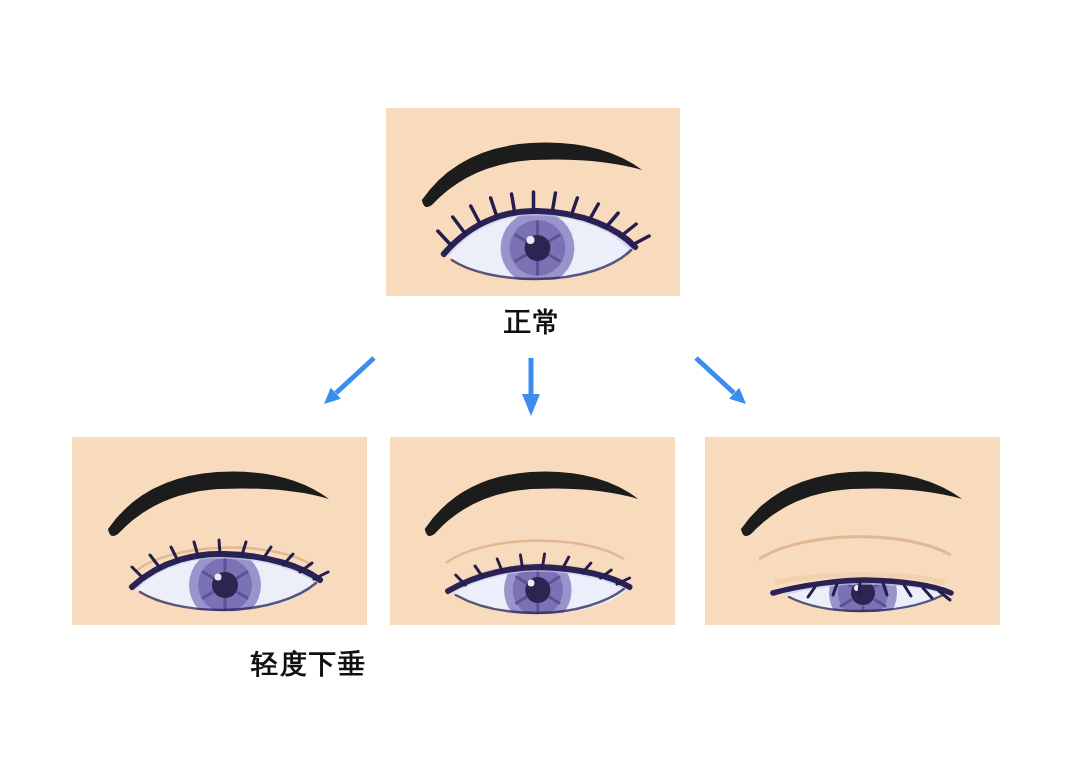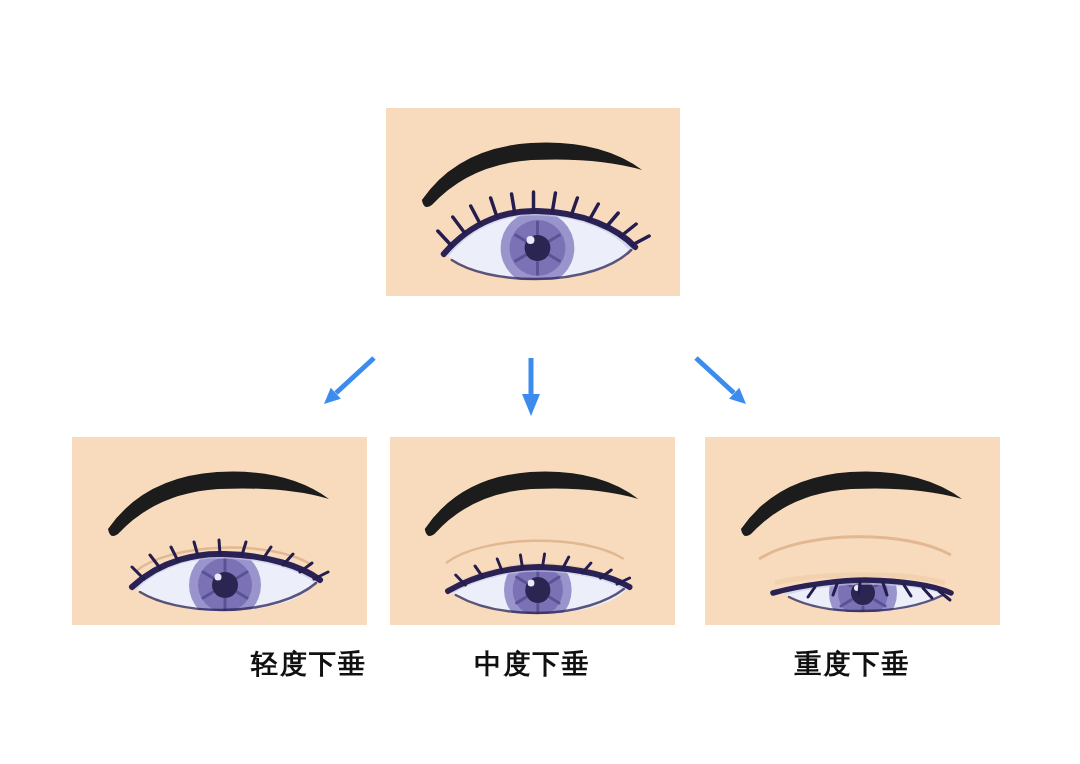--- a/index.html
+++ b/index.html
@@ -35,20 +35,21 @@
         <path d="M164,147 L174,153 M152,154 L152,166 M140,147 L130,153 M140,133 L130,127 M152,126 L152,114 M164,133 L174,127" stroke="#5b5296" stroke-width="3" stroke-linecap="round"></path>
         <circle cx="152" cy="140" r="13" fill="#2b2552"></circle>
         <circle cx="145" cy="132" r="4" fill="#e8e9f8"></circle>
         <path d="M60,146 C88,112 125,103 152,104 C198,105 232,122 247,140" stroke="#c7c9e6" stroke-width="7" fill="none" opacity="0.65"></path>
       </g>
       <path d="M58,146 C88,111 125,102 152,103 C198,104 233,121 250,139" stroke="#2a2154" stroke-width="6" fill="none" stroke-linecap="round"></path>
       <path d="M66,152 C84,164 115,171 150,171 C196,171 230,158 246,142" stroke="#2a2154" stroke-width="2.5" fill="none" opacity="0.75" stroke-linecap="round"></path>
       <path d="M66,138 L52,123 M79,125 L67,109 M94,115 L85,98 M111,108 L105,90 M129,104 L126,86 M148,102 L148,84 M167,103 L170,85 M186,107 L192,90 M204,112 L213,96 M221,119 L233,105 M236,128 L251,116 M247,137 L264,128" stroke="#241d4e" stroke-width="3.5" stroke-linecap="round" fill="none"></path>
     </svg>
   </div>
+  <div class="node-label" style="left:386px; top:306px; width:294px;">正常</div>
 
   <svg class="arrow" style="left:312px; top:354px;" width="70" height="58" viewBox="0 0 70 58">
     <line x1="62" y1="4" x2="24" y2="39" stroke="#3c8cee" stroke-width="5"></line>
     <polygon points="12,50 28.9,44.7 18.7,33.7" fill="#3c8cee"></polygon>
   </svg>
   <svg class="arrow" style="left:519px; top:356px;" width="24" height="62" viewBox="0 0 24 62">
     <line x1="12" y1="2" x2="12" y2="40" stroke="#3c8cee" stroke-width="5"></line>
     <polygon points="12,60 3,38 21,38" fill="#3c8cee"></polygon>
   </svg>
   <svg class="arrow" style="left:688px; top:354px;" width="70" height="58" viewBox="0 0 70 58">
@@ -99,21 +100,20 @@
         <path d="M165,160 L175,166 M153,167 L153,178 M141,160 L131,166 M141,146 L131,140 M153,139 L153,128 M165,146 L175,140" stroke="#5b5296" stroke-width="3" stroke-linecap="round"></path>
         <circle cx="153" cy="153" r="13" fill="#2b2552"></circle>
         <circle cx="146" cy="146" r="3.5" fill="#e8e9f8"></circle>
         <path d="M62,154 C94,136 132,131 154,131 C198,132 230,141 246,151" stroke="#c7c9e6" stroke-width="7" fill="none" opacity="0.65"></path>
       </g>
       <path d="M60,154 C94,135 132,130 154,130 C198,131 231,140 248,150" stroke="#2a2154" stroke-width="6" fill="none" stroke-linecap="round"></path>
       <path d="M68,158 C88,169 118,176 152,176 C194,176 226,164 242,152" stroke="#2a2154" stroke-width="2.5" fill="none" opacity="0.75" stroke-linecap="round"></path>
       <path d="M78,148 L68,138 M96,140 L88,129 M116,134 L111,122 M137,130 L135,118 M158,129 L160,117 M179,131 L185,120 M199,136 L208,126 M218,141 L229,133 M235,147 L248,141" stroke="#241d4e" stroke-width="3" stroke-linecap="round" fill="none"></path>
     </svg>
   </div>
-  <div class="node-label" style="left:390px; top:648px; width:285px;">中度下垂</div>
 
   <div class="panel" style="left:705px; top:437px; width:295px; height:188px;">
     <svg viewBox="0 0 295 188" preserveAspectRatio="none">
       <defs>
         <clipPath id="clip-severe">
           <path d="M78,155 C108,147 140,144 160,144 C205,145 230,150 242,155 C230,167 200,175 155,175 C118,175 92,166 78,155 Z"></path>
         </clipPath>
       </defs>
       <path d="M36,92 Q72,40 145,35 Q215,31 257,62 Q213,49 146,52 Q84,56 46,97 Q38,103 36,92 Z" fill="#1c1c1c"></path>
       <path d="M54,122 C98,94 200,92 246,118" stroke="#ddb28a" stroke-width="3" fill="none" opacity="0.85"></path>
@@ -125,15 +125,14 @@
         <path d="M170,163 L180,169 M158,170 L158,181 M146,163 L136,169 M146,149 L136,143 M158,142 L158,131 M170,149 L180,143" stroke="#5b5296" stroke-width="3" stroke-linecap="round"></path>
         <circle cx="158" cy="156" r="12" fill="#2b2552"></circle>
         <circle cx="152" cy="151" r="3" fill="#e8e9f8"></circle>
         <path d="M78,155 C108,147 140,144 160,144 C205,145 230,150 242,155" stroke="#c7c9e6" stroke-width="7" fill="none" opacity="0.65"></path>
       </g>
       <path d="M68,156 C100,147 140,143 160,143 C206,144 232,150 246,156" stroke="#2a2154" stroke-width="5.5" fill="none" stroke-linecap="round"></path>
       <path d="M84,160 C100,168 124,174 155,174 C196,174 222,166 238,158" stroke="#2a2154" stroke-width="2.5" fill="none" opacity="0.75" stroke-linecap="round"></path>
       <path d="M110,150 L103,160 M132,147 L128,158 M155,145 L154,157 M178,146 L182,158 M199,148 L206,159 M218,151 L227,161 M234,154 L245,163" stroke="#241d4e" stroke-width="3" stroke-linecap="round" fill="none"></path>
     </svg>
   </div>
-  <div class="node-label" style="left:705px; top:648px; width:295px;">重度下垂</div>
 
 </div>
 
 </body></html>

